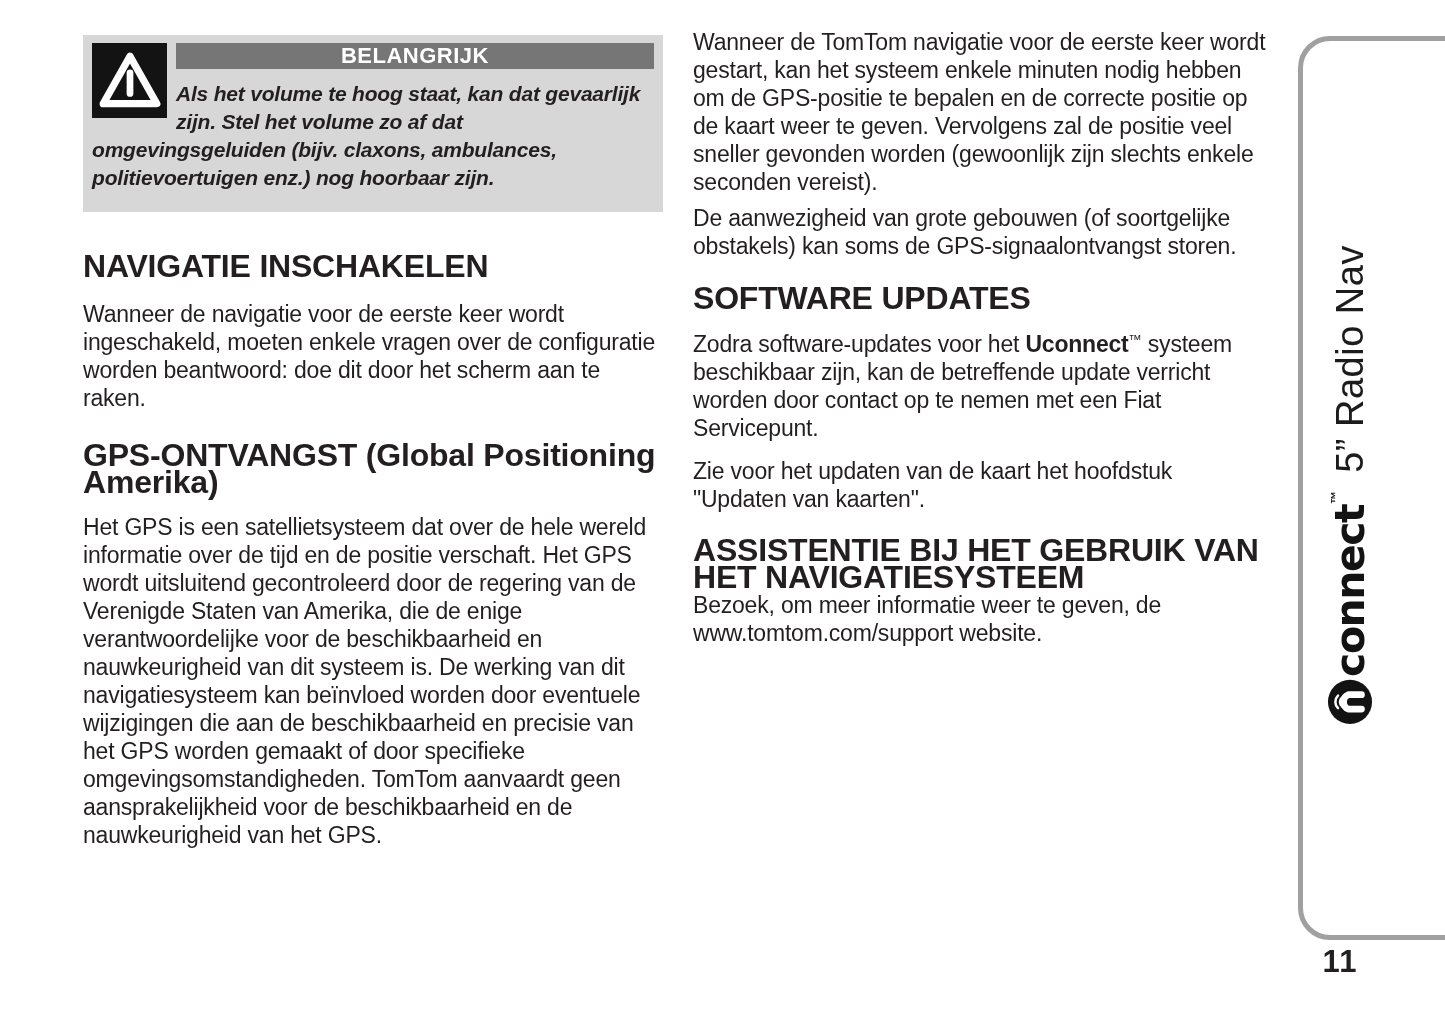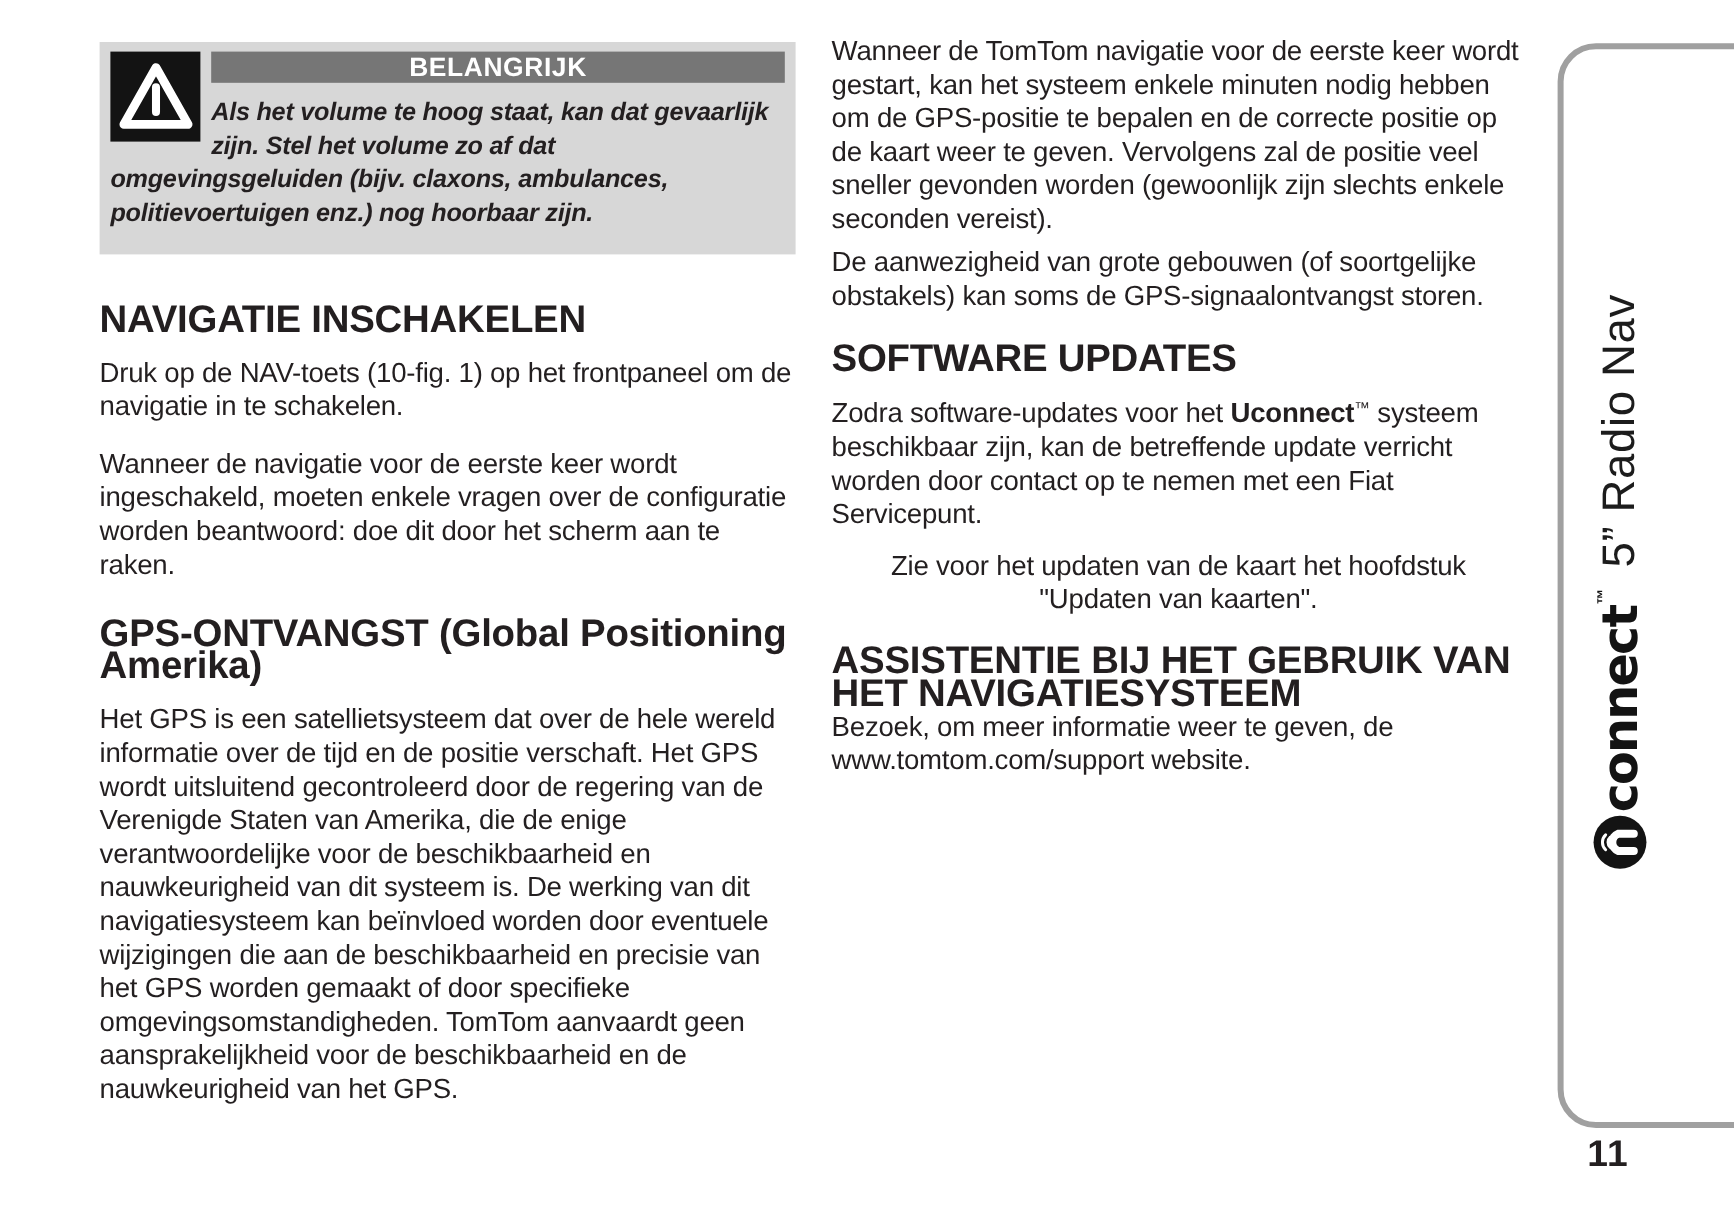--- a/index.html
+++ b/index.html
@@ -33,21 +33,21 @@
   .m-s1p1 { margin-top:16px; }
   .m-s1p2 { margin-top:20px; }
   .m-s2h  { margin-top:30px; }
   .m-s2p  { margin-top:17px; }
 
   
   .m-rp2  { margin-top:8px;  }
   .m-rs1h { margin-top:25px; }
   .m-rs1p { margin-top:14px; }
   .m-rs2h { margin-top:21px; }
-  .m-rs2p { margin-top:15px;text-align:center; }
+  .m-rs2p { margin-top:15px; }
   .m-rs3h { margin-top:24px; }
   .m-rs3p { }
 
   
   .warnbox {
     background:#d7d7d7;
     padding:8px 9px 14px 9px;
     min-height:177px;
   }
   .warnicon {
@@ -153,21 +153,20 @@
         <svg viewBox="0 0 64 60" aria-hidden="true">
           <path d="M32 6 L58 52 L6 52 Z" fill="none" stroke="#ffffff" stroke-width="7" stroke-linejoin="round"></path>
           <line x1="32" y1="22" x2="32" y2="42" stroke="#ffffff" stroke-width="6.5" stroke-linecap="round"></line>
         </svg>
       </div>
       <div class="warntitle">BELANGRIJK</div>
       <div class="warntext">Als het volume te hoog staat, kan dat gevaarlijk zijn. Stel het volume zo af dat omgevingsgeluiden (bijv. claxons, ambulances, politievoertuigen enz.) nog hoorbaar zijn.</div>
     </div>
 
     <h2 class="head m-s1h">NAVIGATIE INSCHAKELEN</h2>
-    <p class="body m-s1p1">Druk op de NAV-toets (10-fig. 1) op het frontpaneel om de navigatie in te schakelen.</p>
     <p class="body m-s1p2">Wanneer de navigatie voor de eerste keer wordt ingeschakeld, moeten enkele vragen over de configuratie worden beantwoord: doe dit door het scherm aan te raken.</p>
 
     <h2 class="head m-s2h">GPS-ONTVANGST (Global Positioning Amerika)</h2>
     <p class="body m-s2p">Het GPS is een satellietsysteem dat over de hele wereld informatie over de tijd en de positie verschaft. Het GPS wordt uitsluitend gecontroleerd door de regering van de Verenigde Staten van Amerika, die de enige verantwoordelijke voor de beschikbaarheid en nauwkeurigheid van dit systeem is. De werking van dit navigatiesysteem kan beïnvloed worden door eventuele wijzigingen die aan de beschikbaarheid en precisie van het GPS worden gemaakt of door specifieke omgevingsomstandigheden. TomTom aanvaardt geen aansprakelijkheid voor de beschikbaarheid en de nauwkeurigheid van het GPS.</p>
 
   </section>
 
   <section class="col" id="col-right">
 
     <p class="body">Wanneer de TomTom navigatie voor de eerste keer wordt gestart, kan het systeem enkele minuten nodig hebben om de GPS-positie te bepalen en de correcte positie op de kaart weer te geven. Vervolgens zal de positie veel sneller gevonden worden (gewoonlijk zijn slechts enkele seconden vereist).</p>

